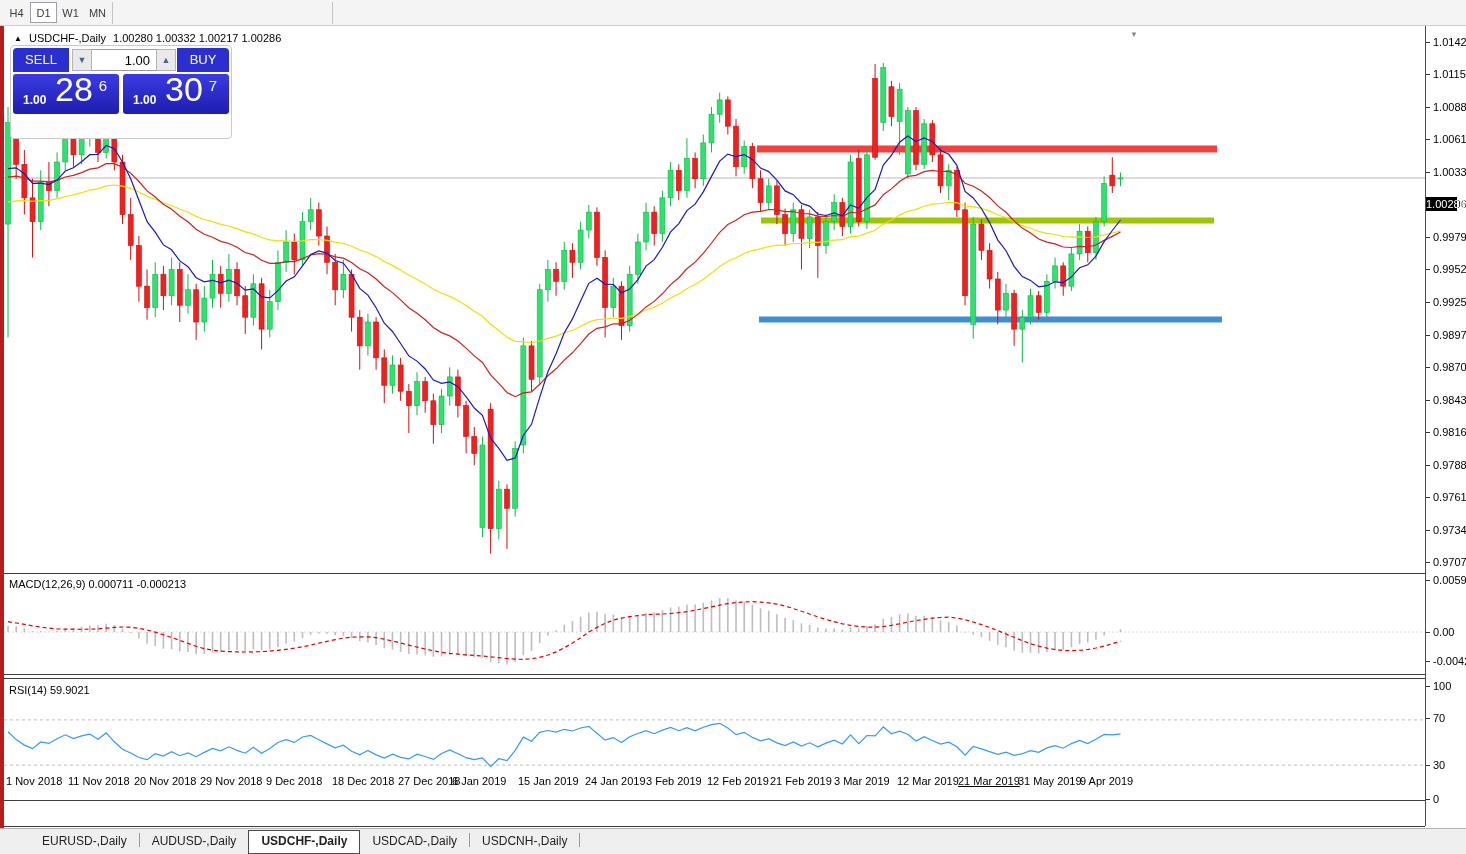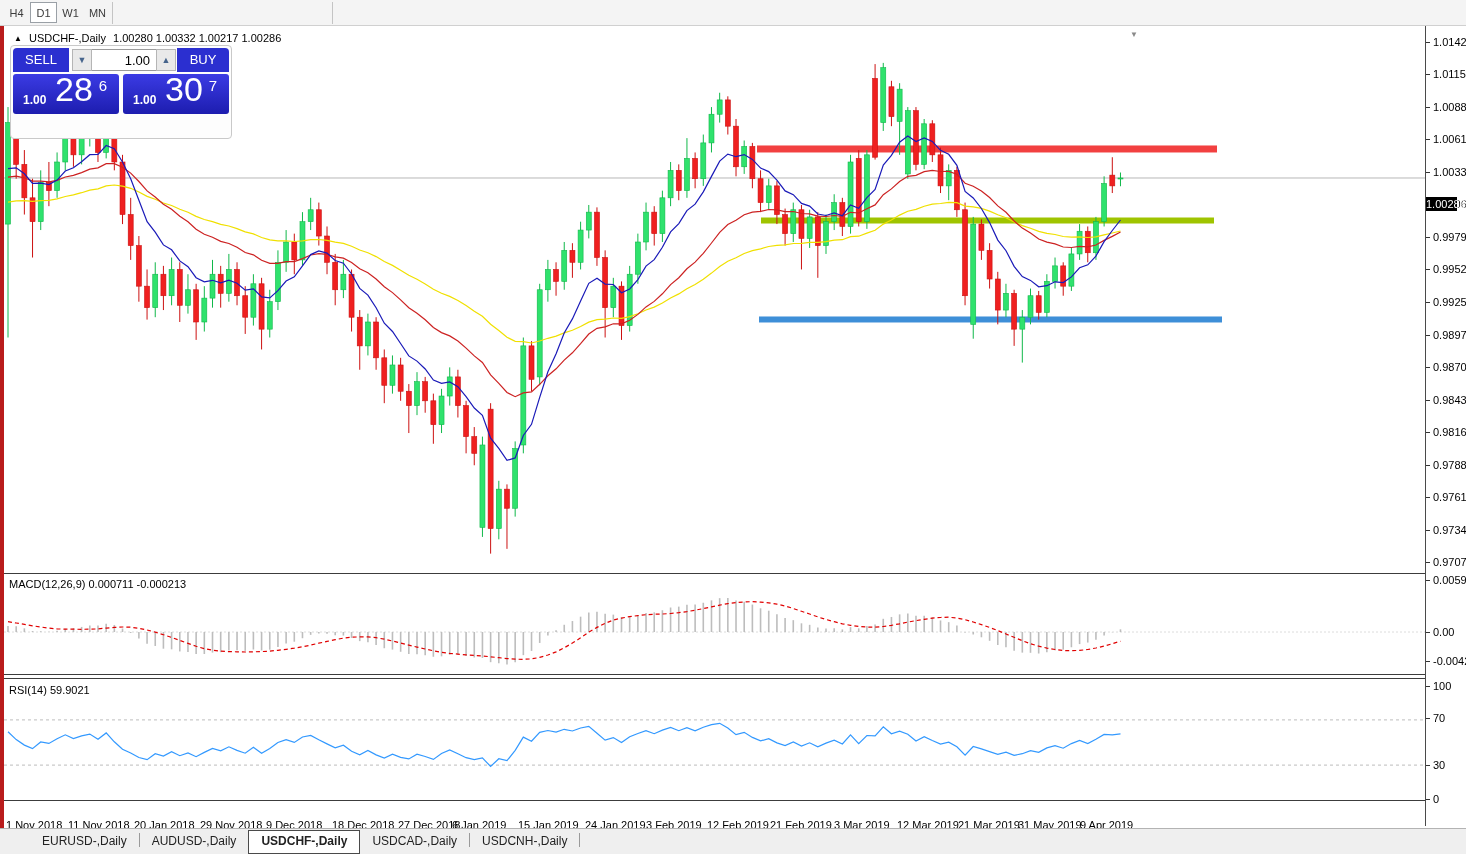--- a/index.html
+++ b/index.html
@@ -38,21 +38,21 @@
   
   #chart-header { position:absolute; left:10px; top:6px; font-size:11px; color:#000;
                   z-index:5; white-space:nowrap; }
   #chart-header .tri { font-size:8px; vertical-align:1px; margin-right:4px; }
   #chart-header span { margin-right:4px; }
 
   
   .ind-label { position:absolute; left:5px; font-size:11px; color:#000; z-index:5; }
 
   
-  #date-axis { position:absolute; left:0; top:788px; width:1421px; height:24px; background:#fff; }
+  #date-axis { position:absolute; left:0; top:744px; width:1421px; height:24px; background:#fff; }
   .date-label { position:absolute; top:5px; font-size:11px; color:#000; white-space:nowrap; }
 
   
   #trade-panel { position:absolute; left:6px; top:19px; width:222px; height:94px; z-index:10;
                  background:#fdfdfd; border:1px solid #c9c9c9; border-radius:4px; padding:2px; }
   .tp-row1 { position:relative; height:24px; }
   .tp-btn { position:absolute; top:0; height:24px; background:#2b2fd0; color:#fff;
             font-size:13px; text-align:center; line-height:24px; cursor:pointer; }
   #sell-btn { left:0; width:56px; border-radius:4px 0 0 0; }
   #buy-btn  { right:0; width:52px; border-radius:0 4px 0 0;margin-left:40px; }
@@ -626,21 +626,21 @@
         <div class="axis-label" style="top: 692px;">70</div>
         <div class="axis-tick" style="top: 739px;"></div>
         <div class="axis-label" style="top: 739px;">30</div>
         <div class="axis-tick" style="top: 773px;"></div>
         <div class="axis-label" style="top: 773px;">0</div>
       </div>
     <div id="price-tag" style="top: 170.997px;">1.00286</div>
     <div id="date-axis">
         <div class="date-label" style="left: 2px;">1 Nov 2018</div>
         <div class="date-label" style="left: 64px;">11 Nov 2018</div>
-        <div class="date-label" style="left: 130px;">20 Jan 2018</div>
+        <div class="date-label" style="left: 130px;">20 Nov 2018</div>
         <div class="date-label" style="left: 196px;">29 Nov 2018</div>
         <div class="date-label" style="left: 262px;">9 Dec 2018</div>
         <div class="date-label" style="left: 328px;">18 Dec 2018</div>
         <div class="date-label" style="left: 394px;">27 Dec 2018</div>
         <div class="date-label" style="left: 448px;">6 Jan 2019</div>
         <div class="date-label" style="left: 514px;">15 Jan 2019</div>
         <div class="date-label" style="left: 581px;">24 Jan 2019</div>
         <div class="date-label" style="left: 642px;">3 Feb 2019</div>
         <div class="date-label" style="left: 703px;">12 Feb 2019</div>
         <div class="date-label" style="left: 766px;">21 Feb 2019</div>

